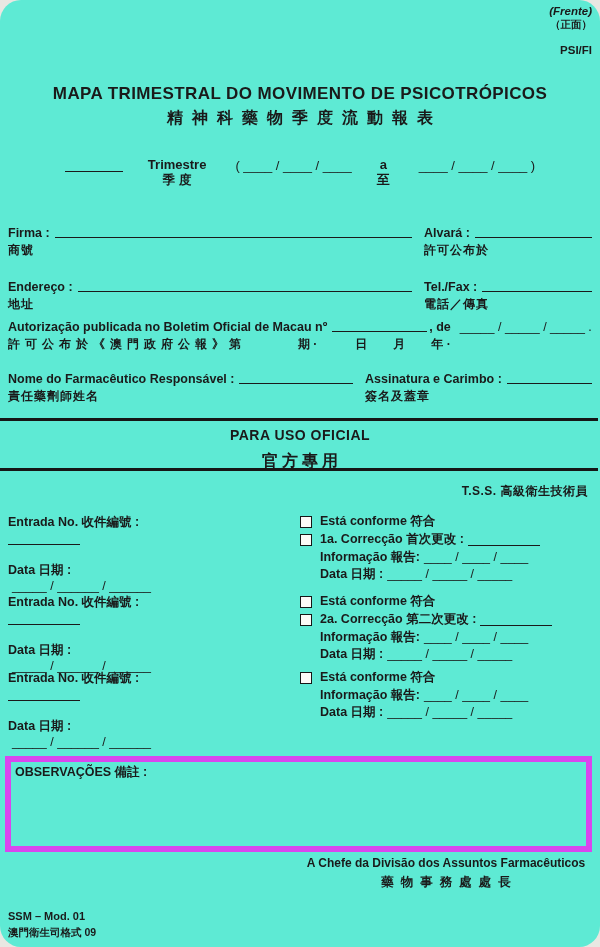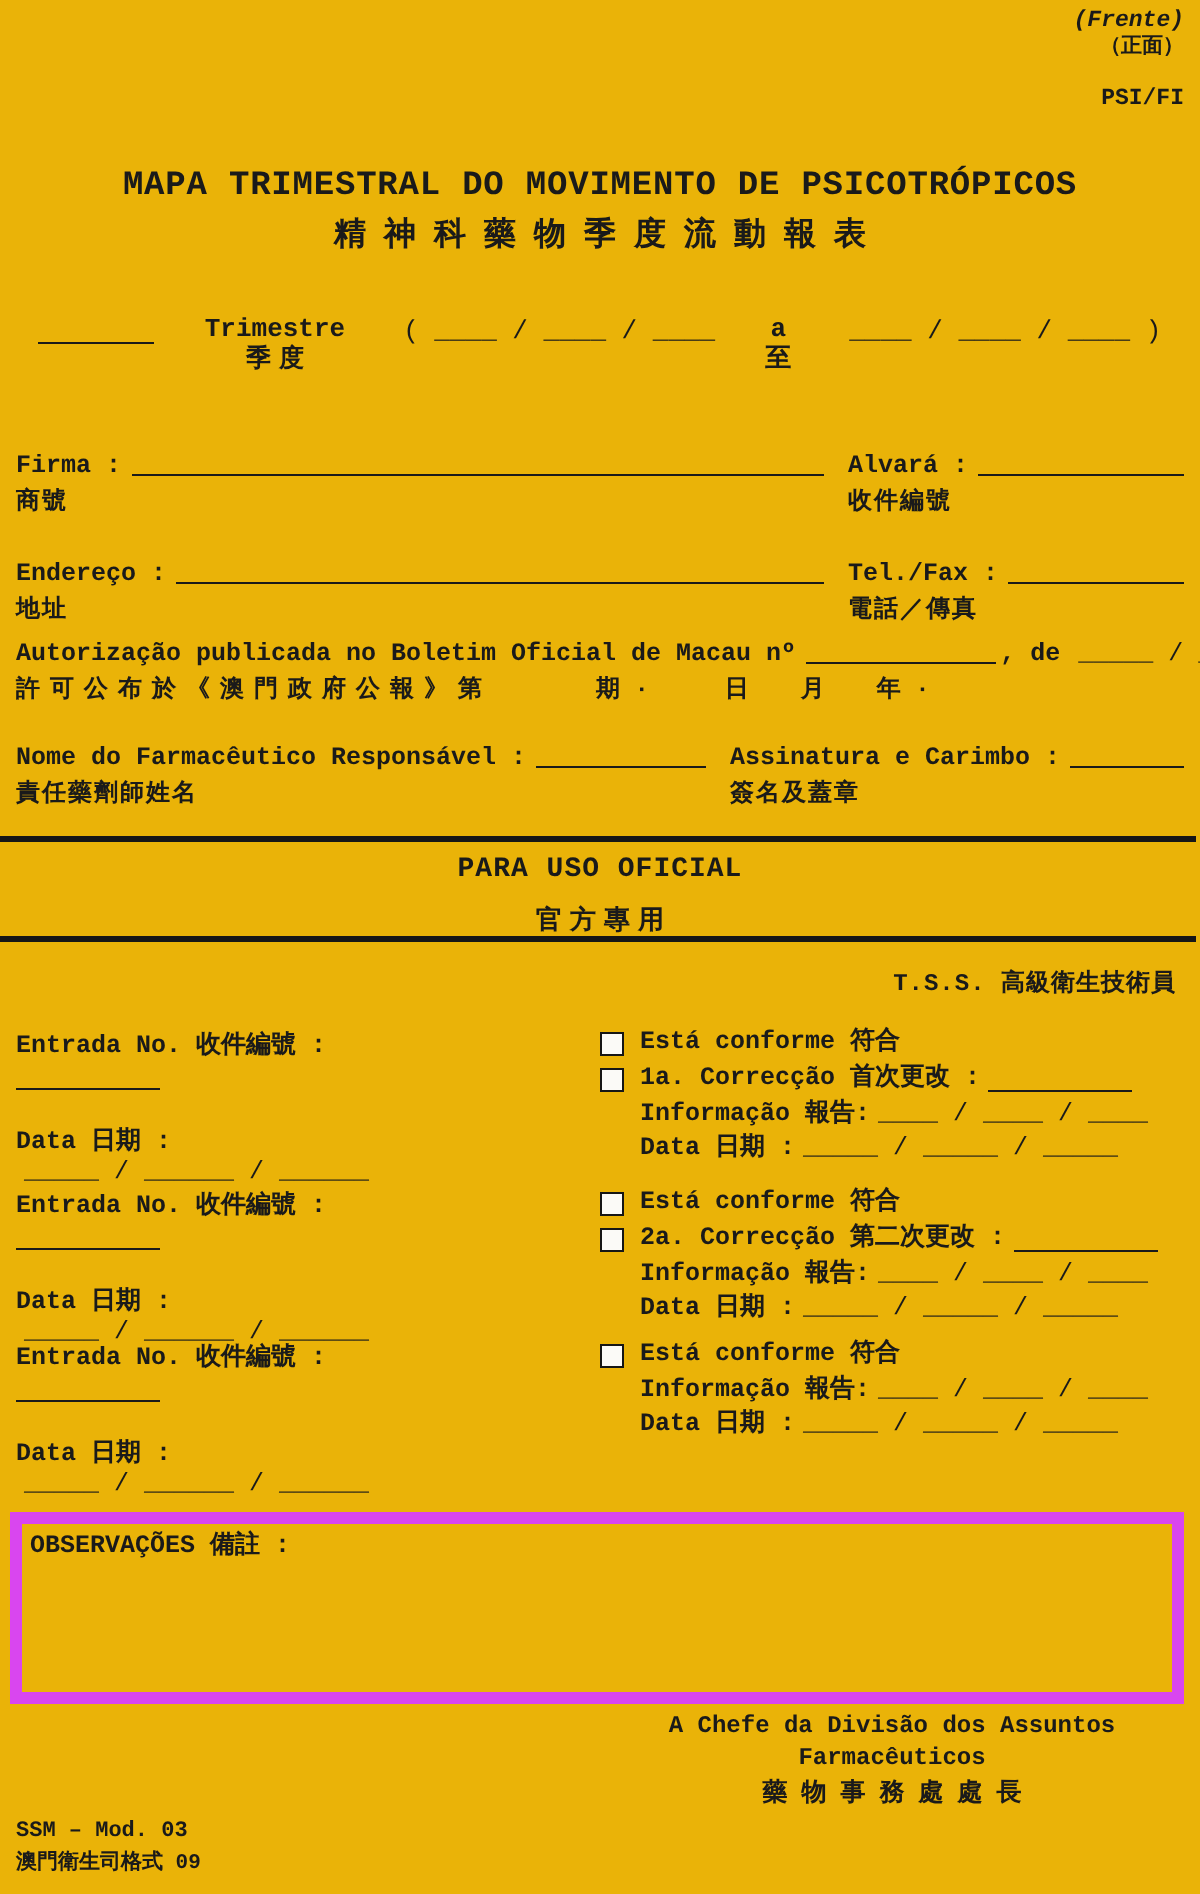--- a/index.html
+++ b/index.html
@@ -1,18 +1,18 @@
 <!DOCTYPE html>
 <html><head>
 <meta charset="utf-8">
 <style>
   html,body{margin:0;padding:0;background:#e9e7e2;}
   .page{
-    position:relative;width:600px;height:947px;background:#eab308;
-    font-family:Liberation Mono, monospace;color:#1a1a1a;overflow:hidden;
+    position:relative;width:600px;height:947px;background:#5eead4;
+    font-family:Liberation Sans, sans-serif;color:#1a1a1a;overflow:hidden;border-radius:21px;
   }
   .abs{position:absolute;}
   
   .corner{top:4px;right:8px;text-align:right;line-height:1.25;}
   .corner .side-pt{font-size:11.5px;font-weight:bold;font-style:italic;}
   .corner .side-zh{font-size:10.5px;font-weight:bold;}
   .corner .code{font-size:11.5px;font-weight:bold;margin-top:11px;}
   
   .titleblk{top:84px;left:0;right:0;text-align:center;}
   .title-pt{font-size:17px;font-weight:bold;letter-spacing:.4px;}
@@ -43,21 +43,21 @@
   .auth-zh .zh-day{margin-left:38px;}
   .auth-zh .zh-month{margin-left:26px;}
   .auth-zh .zh-year{margin-left:26px;}
   
   .pharm-left{width:345px;flex:none;}
   
   .hr{left:0;right:2px;height:3px;background:#161616;}
   
   .official{top:427px;left:0;right:0;text-align:center;}
   .off-pt{font-size:14px;font-weight:bold;letter-spacing:.5px;}
-  .off-zh{font-size:13px;font-weight:bold;letter-spacing:4px;padding-left:4px;margin-top:8px;}
+  .off-zh{font-size:16px;font-weight:bold;letter-spacing:4px;padding-left:4px;margin-top:8px;}
   .tss{top:483px;right:12px;font-size:12px;font-weight:bold;letter-spacing:.5px;}
   
   .entry{left:8px;right:6px;display:flex;font-size:12.5px;}
   .ecol-left{width:292px;flex:none;}
   .ecol-right{flex:1;}
   .eline{display:flex;align-items:flex-start;font-weight:bold;flex-direction:column;}
   .eline .bline{margin-bottom:2px;}
   .dataline{margin-top:15px;}
   .rline{display:flex;align-items:center;font-weight:bold;margin-bottom:2px;line-height:1.25;}
   .rline .bline{align-self:flex-end;margin-bottom:2px;}
@@ -111,21 +111,21 @@
         <span class="lbl">Firma :</span>
         <span class="bline"></span>
       </div>
       <div class="zhlbl">商號</div>
     </div>
     <div class="fg side">
       <div class="fline">
         <span class="lbl">Alvará :</span>
         <span class="bline"></span>
       </div>
-      <div class="zhlbl">收件編號</div>
+      <div class="zhlbl">許可公布於</div>
     </div>
   </div>
 
   <div class="abs frow" style="top:278px">
     <div class="fg grow">
       <div class="fline">
         <span class="lbl">Endereço :</span>
         <span class="bline"></span>
       </div>
       <div class="zhlbl">地址</div>
@@ -275,17 +275,17 @@
   <div class="abs obs">
     <span>OBSERVAÇÕES 備註 :</span>
   </div>
 
   <div class="abs sig">
     <div class="sig-pt">A Chefe da Divisão dos Assuntos Farmacêuticos</div>
     <div class="sig-zh">藥物事務處處長</div>
   </div>
 
   <div class="abs footer">
-    <div>SSM – Mod. 03</div>
+    <div>SSM – Mod. 01</div>
     <div class="f2">澳門衛生司格式 09</div>
   </div>
 
 </div>
 
 </body></html>

